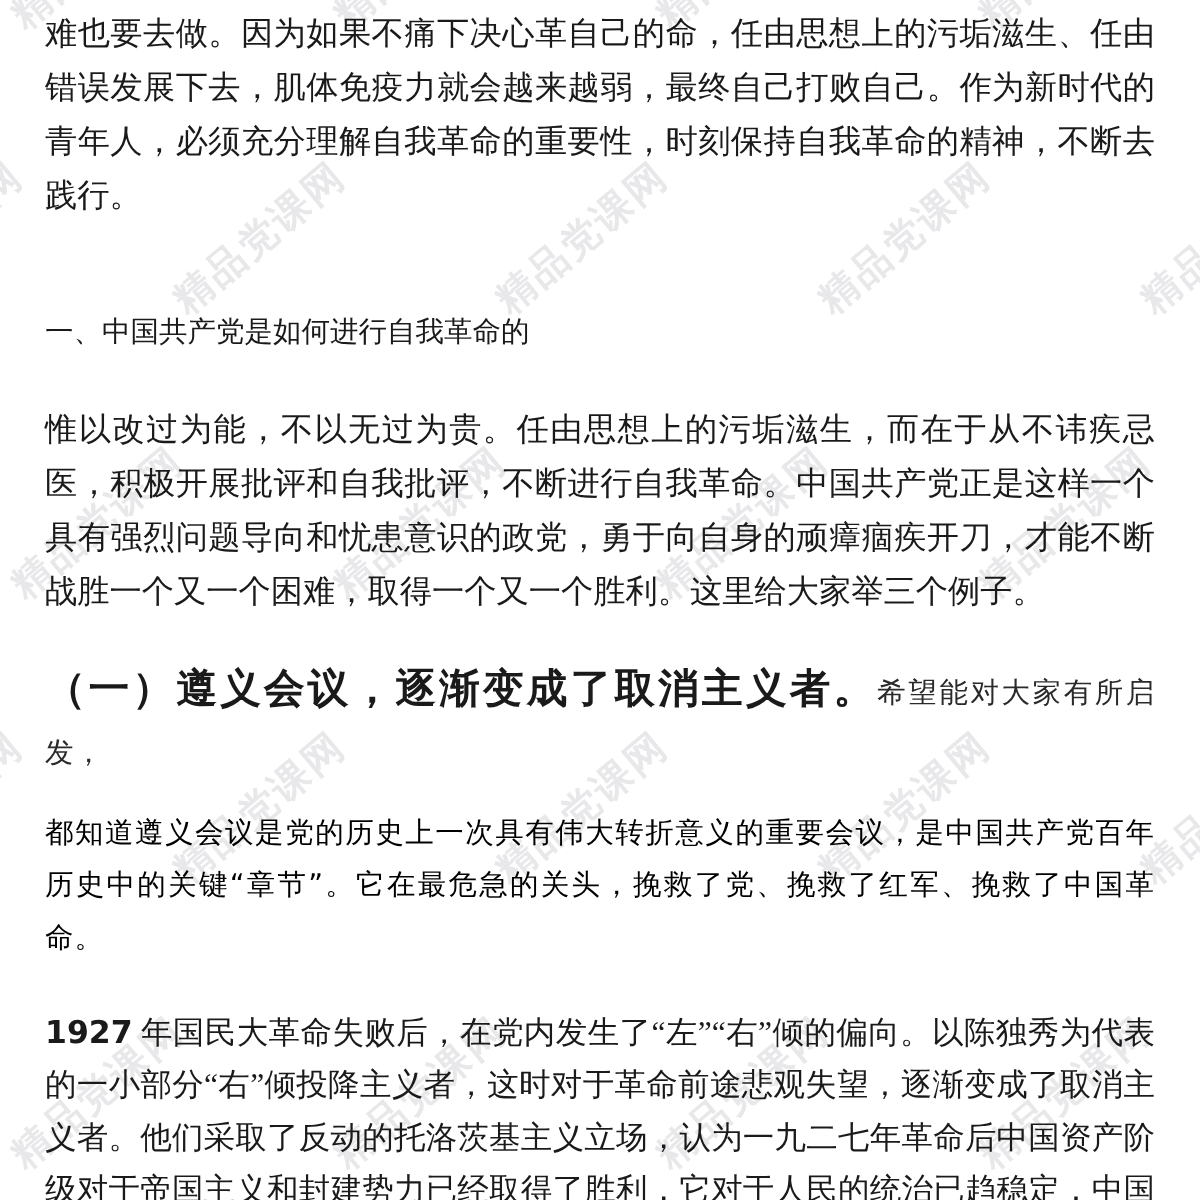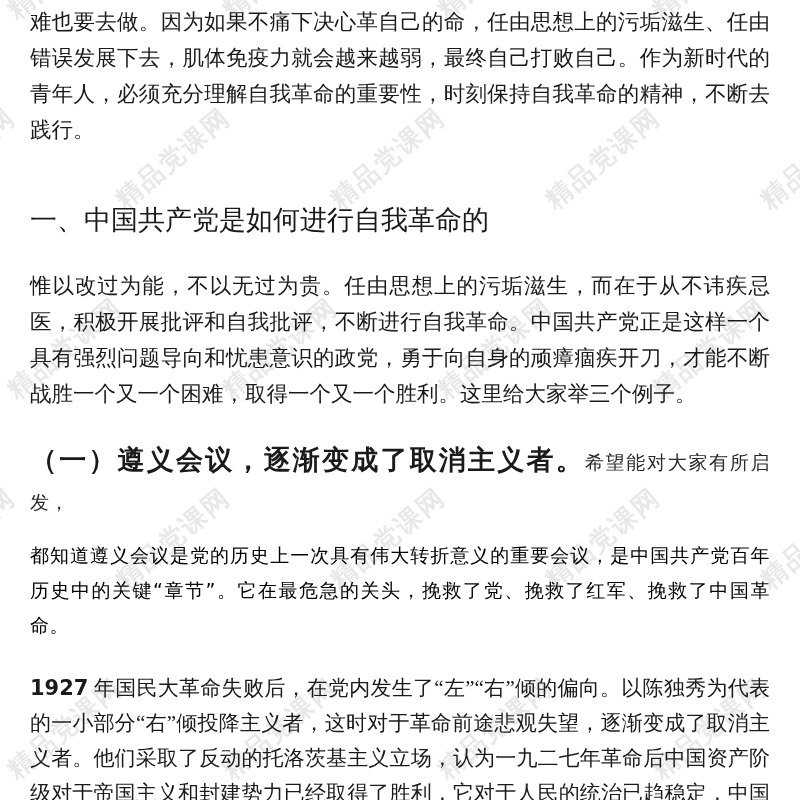--- a/index.html
+++ b/index.html
@@ -71,23 +71,23 @@
   
   #para-continuation {
     padding-top: 4px;
   }
 
   .gap-lg { height: 28px; }
   .gap-sm { height: 16px; }
 
   
   .section-heading {
-    font-size: 27px;
+    font-size: 19px;
     line-height: 36px;
-    font-family: Liberation Mono, monospace;
+    font-family: Liberation Serif, serif;
   }
 
   
   .subhead-block {
     font-size: 20px;
     line-height: 40px;
   }
   .subhead-bold {
     font-size: 27px;
     font-weight: 700;

